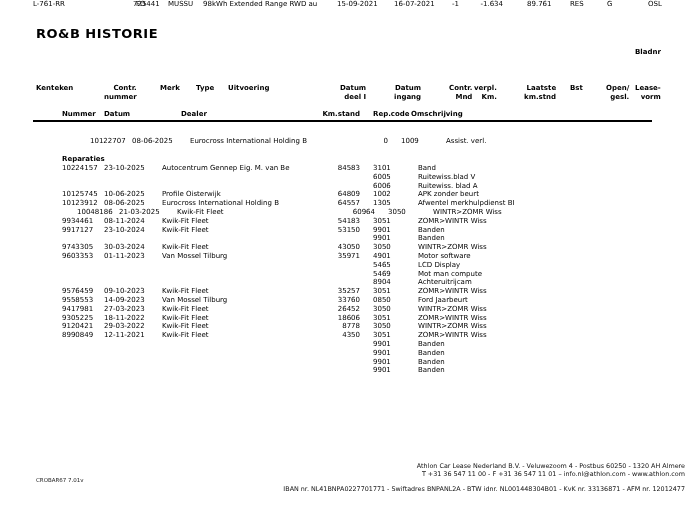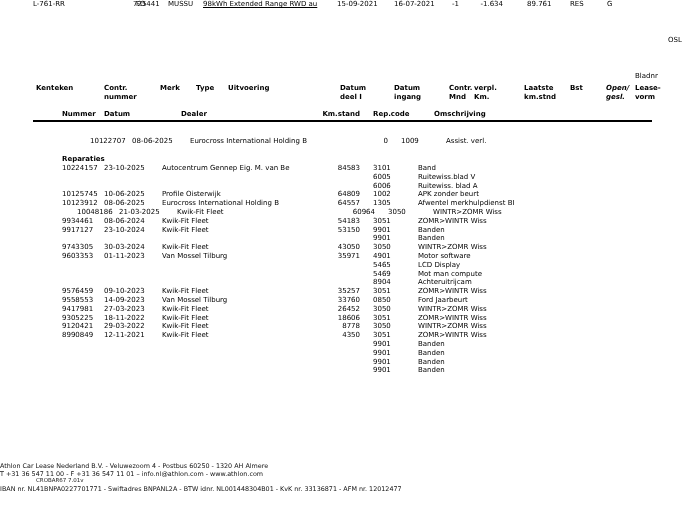--- a/index.html
+++ b/index.html
@@ -3,82 +3,83 @@
 <meta charset="utf-8">
 <style>
   html,body{margin:0;padding:0;background:#ffffff;}
   .page{
     position:relative;width:685px;height:514px;background:#ffffff;overflow:hidden;
     font-family:"DejaVu Sans","Liberation Sans",sans-serif;color:#000;
     -webkit-font-smoothing:antialiased;
   }
   .abs{position:absolute;white-space:nowrap;}
   .title{left:36px;top:26px;font-size:13px;font-weight:bold;letter-spacing:.5px;}
-  .bladnr{left:635px;top:48px;font-size:7px;font-weight:normal;margin-top:24px;}
-  
-  .hdr{font-size:7px;font-weight:bold;line-height:8.5px;}
+  .bladnr{left:635px;top:48px;font-size:7px;font-weight:bold;}
+  
+  .hdr{font-size:7px;font-weight:bold;line-height:8.5px;text-align:right;}
   .h-kenteken{left:36px;top:84px;}
   .h-contr{left:104px;top:84px;}
   .h-merk{left:160px;top:84px;}
   .h-type{left:196px;top:84px;}
   .h-uitvoering{left:228px;top:84px;}
   .h-datumdeel{left:340px;top:84px;}
   .h-datumingang{left:394px;top:84px;}
   .h-contrmnd{left:449px;top:84px;}
   .h-verplkm{left:474px;top:84px;}
   .h-laatste{left:524px;top:84px;}
   .h-bst{left:570px;top:84px;}
-  .h-open{left:606px;top:84px;font-style:italic;}
+  .h-open{left:606px;top:84px;}
   .h-lease{left:635px;top:84px;}
   .h-nummer{left:62px;top:110px;}
   .h-datum{left:104px;top:110px;}
   .h-dealer{left:181px;top:110px;}
   .h-kmstand{left:318px;top:110px;width:42px;text-align:right;}
   .h-repcode{left:373px;top:110px;}
-  .h-omschrijving{left:434px;top:110px;}
+  .h-omschrijving{left:411px;top:110px;}
   .rule{left:33px;top:120px;width:619px;height:2px;background:#000;}
   
   .cell{font-size:7px;line-height:8.8px;}
   
   .contract{top:124px;}
   .v-kenteken{left:33px;}
   .v-contrnr{left:104px;margin-left:29px;}
   .v-merk{left:136px;}
   .v-type{left:168px;}
-  .v-uitvoering{left:203px;text-decoration:underline;}
+  .v-uitvoering{left:203px;}
   .v-datumdeel{left:337px;}
   .v-datumingang{left:394px;}
   .v-contrmnd{left:440px;width:19px;text-align:right;}
   .v-verplkm{left:470px;width:33px;text-align:right;}
   .v-laatste{left:527px;text-align:right;}
   .v-bst{left:570px;}
   .v-open{left:607px;}
-  .v-lease{left:668px;margin-top:36px;}
+  .v-lease{left:648px;}
   
   .line{position:absolute;left:0;top:0;width:555px;height:9px;}
   .c-nummer{position:absolute;left:62px;}
   .c-datum{position:absolute;left:104px;}
   .c-dealer{position:absolute;left:162px;}
   .c-kmstand{position:absolute;left:318px;width:42px;text-align:right;}
   .c-repcode{position:absolute;left:373px;}
   .c-omschrijving{position:absolute;left:418px;}
   .intro-line{top:137px;margin-left:28px;}
   .section-label{left:62px;top:155px;font-size:7px;font-weight:bold;}
   
-  .footer-line{left:0;width:685px;text-align:left;font-size:6.4px;line-height:7.4px;color:#111;}
+  .footer-line{left:0;width:685px;text-align:right;font-size:6.4px;line-height:7.4px;color:#111;}
   .f1{top:463px;}
   .f2{top:470.5px;}
   .f3{top:478px;margin-top:8px;}
   .program{left:36px;top:477px;font-size:5.5px;color:#222;}
 </style>
 </head>
 <body>
 
 <div class="page">
 
+  <div class="abs title">RO&amp;B HISTORIE</div>
   <div class="abs bladnr">Bladnr</div>
 
   <div class="abs hdr h-kenteken">Kenteken</div>
   <div class="abs hdr h-contr">
     <div>Contr.</div>
     <div>nummer</div>
   </div>
   <div class="abs hdr h-merk">Merk</div>
   <div class="abs hdr h-type">Type</div>
   <div class="abs hdr h-uitvoering">Uitvoering</div>
@@ -192,21 +193,21 @@
       <div class="line cell" style="top: 208px; margin-left: 15px;">
       <span class="c-nummer">10048186</span>
       <span class="c-datum">21-03-2025</span>
       <span class="c-dealer">Kwik-Fit Fleet</span>
       <span class="c-kmstand">60964</span>
       <span class="c-repcode">3050</span>
       <span class="c-omschrijving">WINTR&gt;ZOMR Wiss</span>
     </div>
       <div class="line cell" style="top: 216.8px;">
       <span class="c-nummer">9934461</span>
-      <span class="c-datum">08-06-2024</span>
+      <span class="c-datum">08-11-2024</span>
       <span class="c-dealer">Kwik-Fit Fleet</span>
       <span class="c-kmstand">54183</span>
       <span class="c-repcode">3051</span>
       <span class="c-omschrijving">ZOMR&gt;WINTR Wiss</span>
     </div>
       <div class="line cell" style="top: 225.6px;">
       <span class="c-nummer">9917127</span>
       <span class="c-datum">23-10-2024</span>
       <span class="c-dealer">Kwik-Fit Fleet</span>
       <span class="c-kmstand">53150</span>

